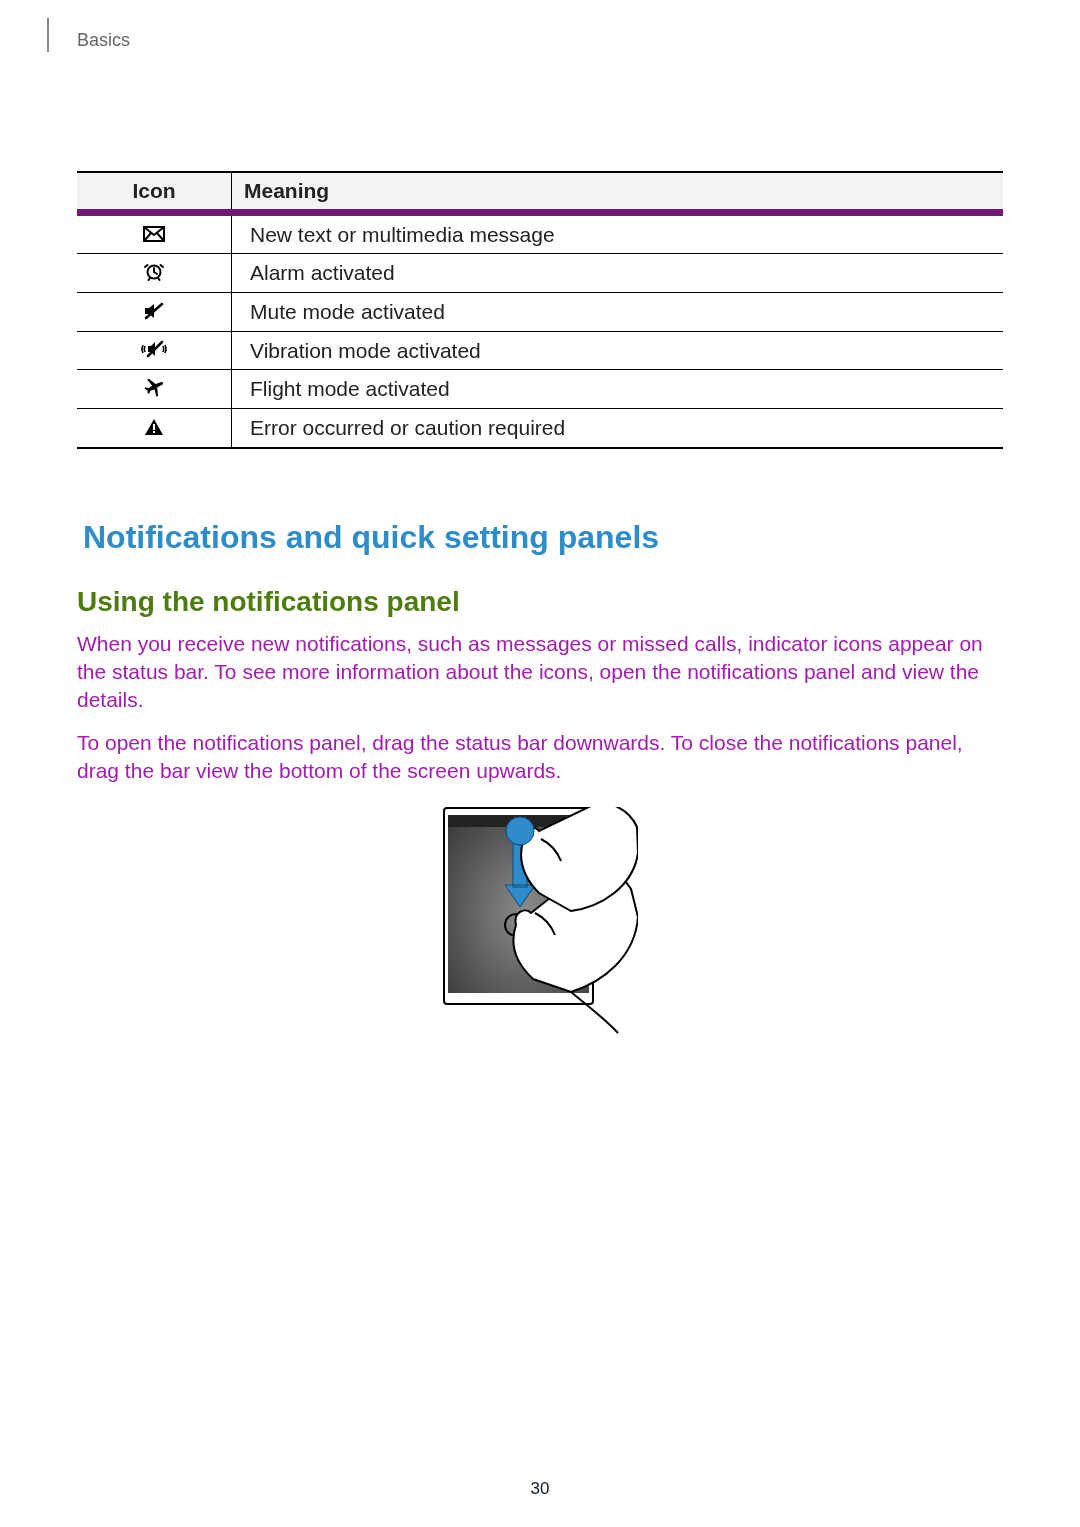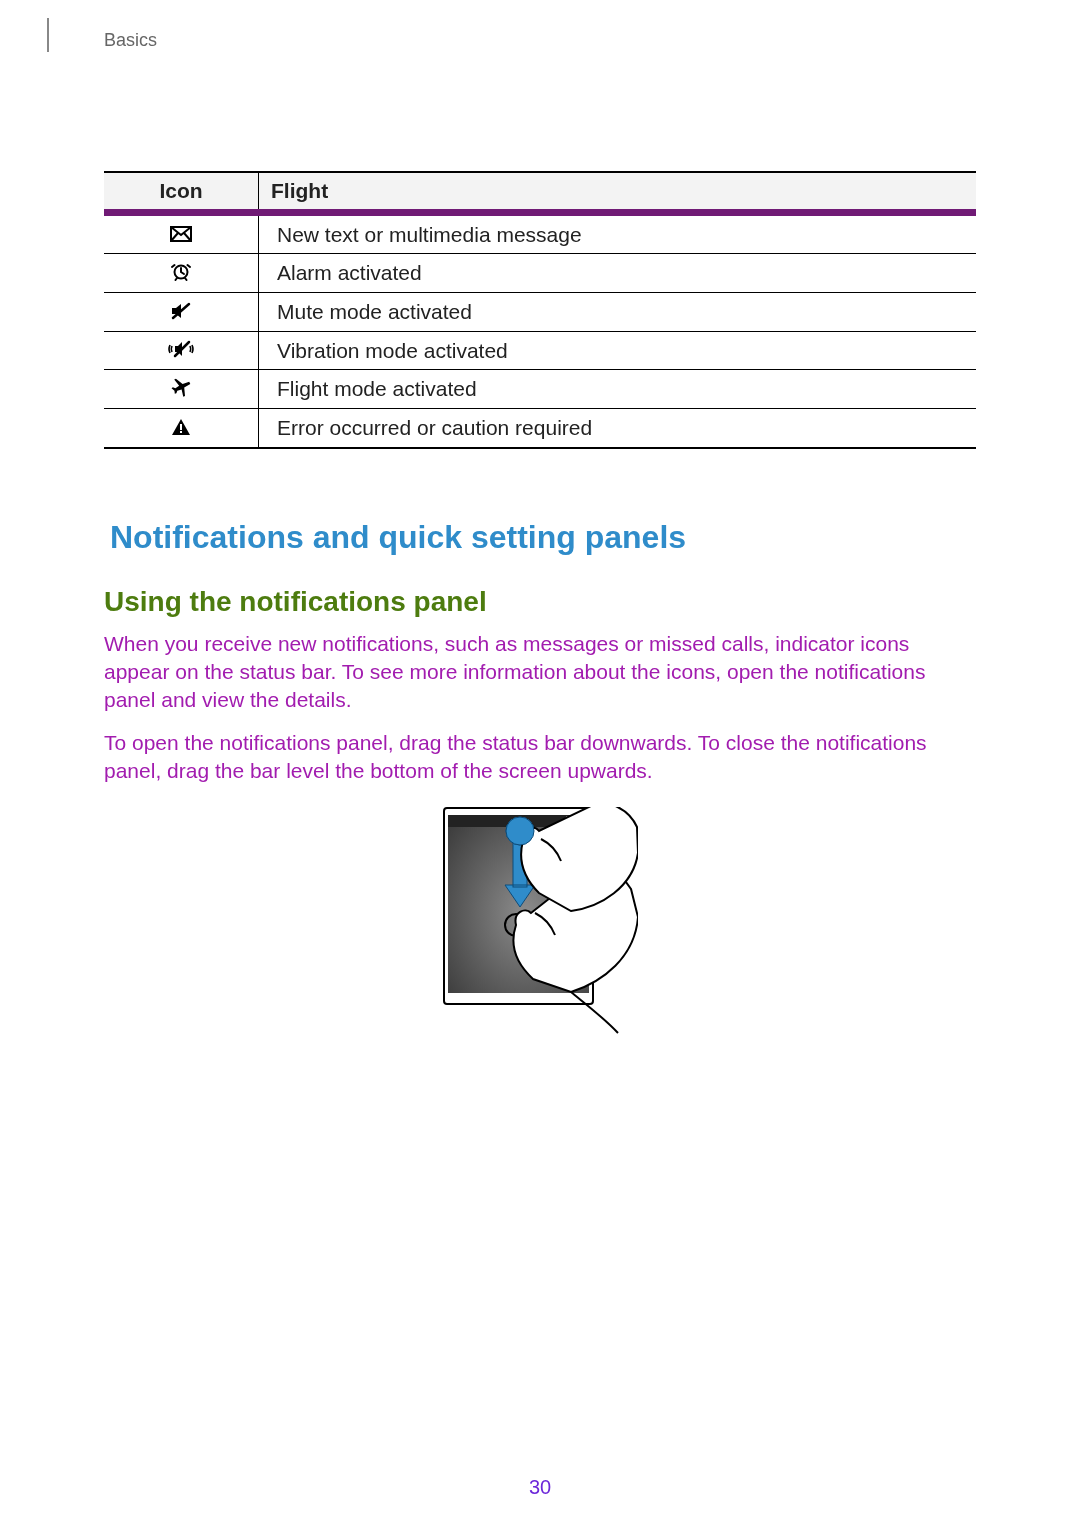--- a/index.html
+++ b/index.html
@@ -7,21 +7,21 @@
     padding: 0;
     background: #fff;
     font-family: "Segoe UI", "Helvetica Neue", Arial, sans-serif;
     color: #222;
   }
   .page {
     width: 1080px;
     height: 1527px;
     position: relative;
     box-sizing: border-box;
-    padding: 0 104px;
+    padding: 0 77px;
   }
   .header-area {
     padding-top: 30px;
     padding-bottom: 60px;
   }
   .header-rule {
     position: absolute;
     left: 47px;
     top: 18px;
     width: 2px;
@@ -89,38 +89,38 @@
   .device-frame {
     width: 195px;
     height: 235px;
     position: relative;
   }
   .pagenum {
     position: absolute;
     bottom: 28px;
     left: 0; right: 0;
     text-align: center;
-    font-size: 20px;
-    color: #6d28d9;
+    font-size: 17px;
+    color: #0f172a;
   }
 </style>
 </head>
 <body>
 
 <div class="page">
   <div class="header-rule"></div>
   <div class="header-area">
     <span class="header-label">Basics</span>
   </div>
 
   <table class="icon-table">
     <thead>
       <tr>
         <th class="icon-col">Icon</th>
-        <th class="meaning-col">Flight</th>
+        <th class="meaning-col">Meaning</th>
       </tr>
     </thead>
     <tbody>
       <tr>
         <td class="icon-col">
           <span class="icon-svg">
             <svg width="22" height="16" viewBox="0 0 22 16">
               <rect x="1" y="1" width="20" height="14" fill="none" stroke="#000" stroke-width="2"></rect>
               <path d="M1 1 L11 9 L21 1" fill="none" stroke="#000" stroke-width="2"></path>
               <path d="M1 15 L8 7 M21 15 L14 7" fill="none" stroke="#000" stroke-width="2"></path>
@@ -188,21 +188,21 @@
         </td>
         <td class="meaning-col">Error occurred or caution required</td>
       </tr>
     </tbody>
   </table>
 
   <h1 class="section-title">Notifications and quick setting panels</h1>
   <h2 class="subsection-title">Using the notifications panel</h2>
 
   <p class="body-text">When you receive new notifications, such as messages or missed calls, indicator icons appear on the status bar. To see more information about the icons, open the notifications panel and view the details.</p>
-  <p class="body-text">To open the notifications panel, drag the status bar downwards. To close the notifications panel, drag the bar level the bottom of the screen upwards.</p>
+  <p class="body-text">To open the notifications panel, drag the status bar downwards. To close the notifications panel, drag the bar view the bottom of the screen upwards.</p>
 
   <div class="figure">
     <div class="device-frame">
       <svg width="195" height="235" viewBox="0 0 195 235">
 
         <rect x="1" y="1" width="149" height="196" rx="3" fill="none" stroke="#000" stroke-width="2"></rect>
 
         <defs>
           <radialGradient id="g1" cx="55%" cy="55%" r="75%">
             <stop offset="0%" stop-color="#8c8c8c"></stop>

